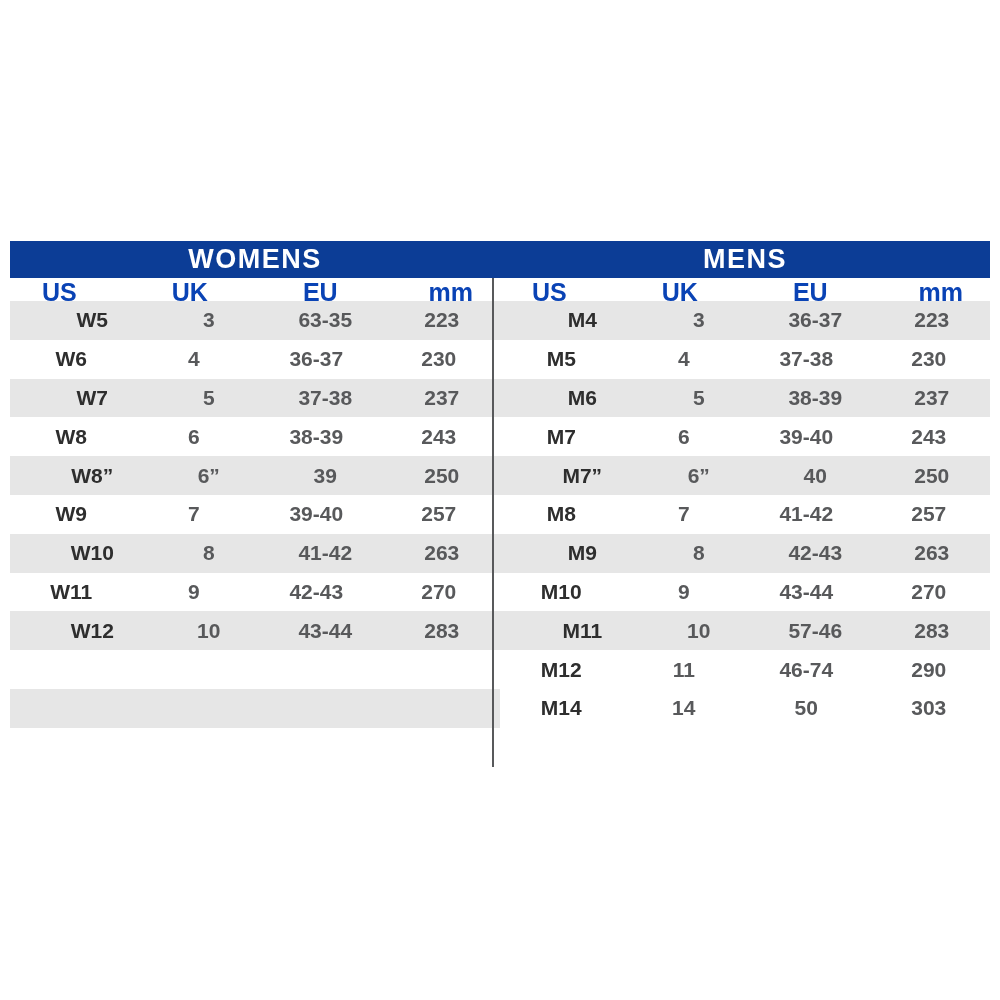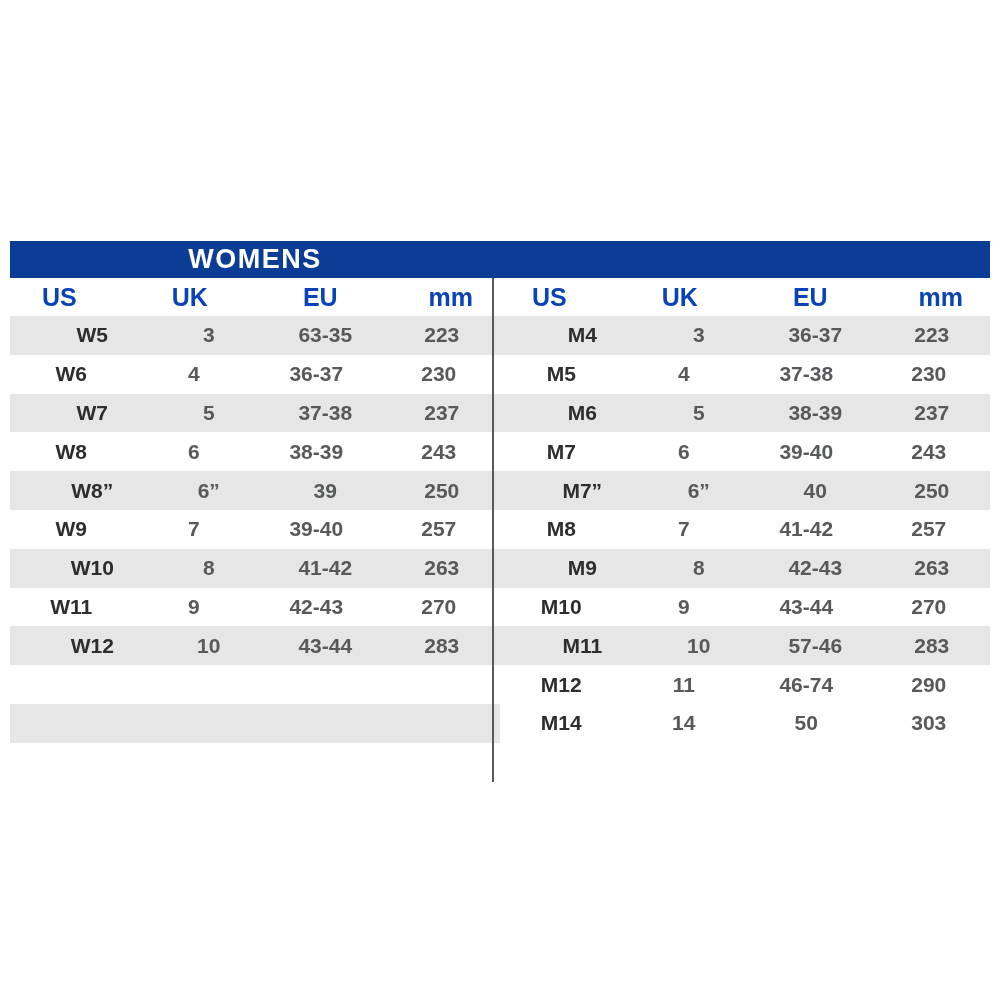--- a/index.html
+++ b/index.html
@@ -34,21 +34,21 @@
     letter-spacing: 1.5px;
   }
   .tables {
     position: relative;
     display: flex;
   }
   .half { width: 490px; }
   .cols-header {
     display: grid;
     grid-template-columns: repeat(4, 1fr);
-    height: 38px;
+    height: 23px;
     align-items: center;
     text-align: center;
     color: var(--column-header-text, #0A43B5);
     font-weight: 700;
     font-size: 25px;
     gap: 32px;
   }
   .row {
     display: grid;
     grid-template-columns: repeat(4, 1fr);
@@ -71,20 +71,21 @@
   }
 </style>
 </head>
 <body>
 
 <div class="canvas">
   <div class="chart">
 
     <div class="title-bar">
       <div class="title-half">WOMENS</div>
+      <div class="title-half">MENS</div>
     </div>
 
     <div class="tables">
 
       <div class="half">
         <div class="cols-header">
           <span class="col-h">US</span>
           <span class="col-h">UK</span>
           <span class="col-h">EU</span>
           <span class="col-h">mm</span>

